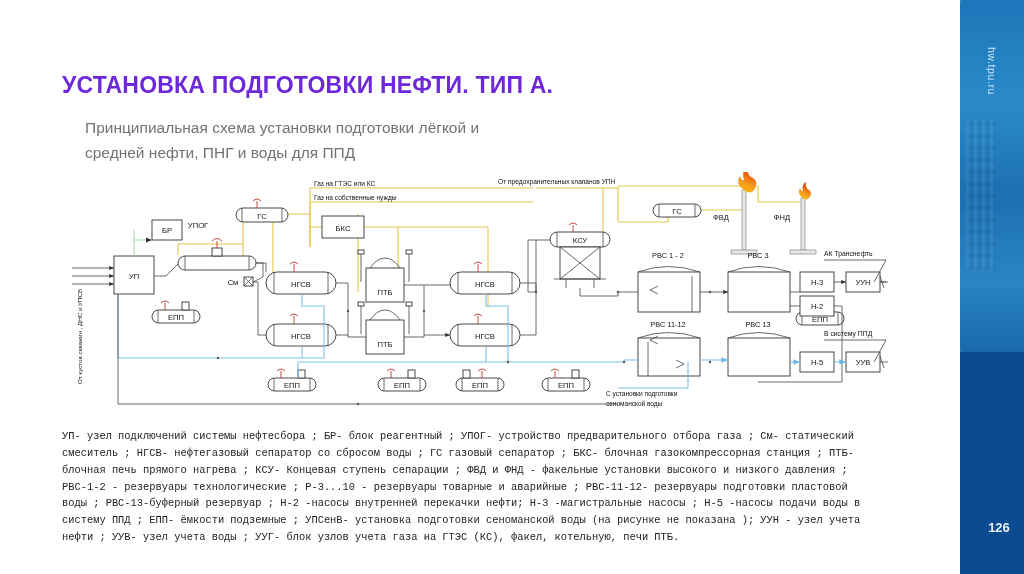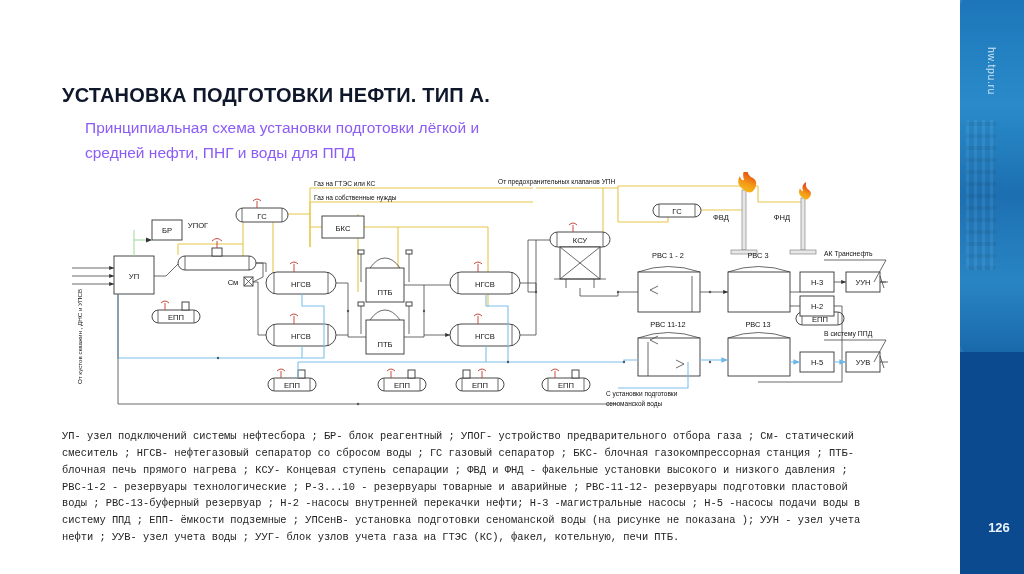--- a/index.html
+++ b/index.html
@@ -39,25 +39,25 @@
     writing-mode:vertical-rl;text-orientation:mixed;
     height:90px;line-height:64px;
   }
   #page-number{
     position:absolute;left:0;top:520px;width:78px;text-align:center;
     color:#eaf2fb;font-size:13px;font-weight:bold;
   }
   
   #page-title{
     position:absolute;left:62px;top:72px;
-    font-size:20px;font-weight:bold;color:#0f172a;letter-spacing:.2px;margin-top:12px;
+    font-size:23px;font-weight:bold;color:#6d28d9;letter-spacing:.2px;
   }
   #subtitle{
     position:absolute;left:85px;top:115px;width:420px;
-    font-size:15.5px;color:#8b5cf6;line-height:1.62;
+    font-size:15.5px;color:#737373;line-height:1.62;
   }
   
   #diagram{position:absolute;left:58px;top:172px;width:830px;height:250px;}
   #diagram svg{display:block;}
   
   #caption{
     position:absolute;left:62px;top:428px;width:815px;
     font-size:10.4px;color:#222;line-height:1.62;text-align:left;font-family:Liberation Mono, monospace;
   }
   #caption span{white-space:normal;}

